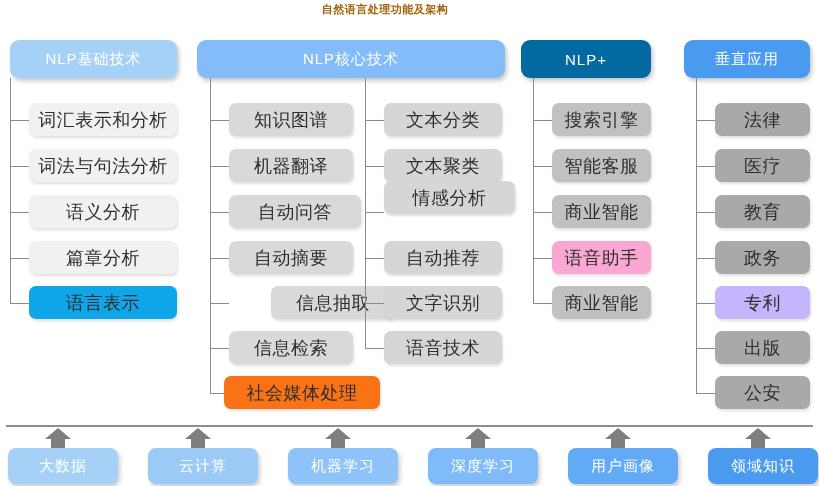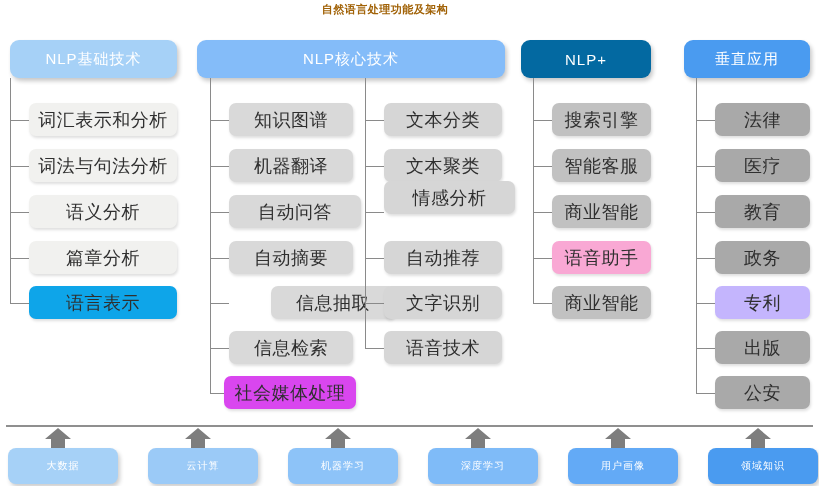--- a/index.html
+++ b/index.html
@@ -94,21 +94,21 @@
   
   .found-box {
     position: absolute;
     top: 448px;
     height: 36px;
     border-radius: 8px;
     display: flex;
     align-items: center;
     justify-content: center;
     color: #ffffff;
-    font-size: 10px;
+    font-size: 15px;
     letter-spacing: 1px;
     box-shadow: 2px 3px 4px rgba(0,0,0,0.2);
     box-sizing: border-box;
   }
 </style>
 </head>
 <body>
 
 <div id="canvas">
 
@@ -140,21 +140,21 @@
   <div class="branch" style="left:210px; top:303px; width:19px;"></div>
   <div class="branch" style="left:210px; top:348px; width:19px;"></div>
   <div class="branch" style="left:210px; top:393px; width:14px;"></div>
 
   <div class="item-box" style="left:229px; top:103px; width:124px; background:#d9d9d9;">知识图谱</div>
   <div class="item-box" style="left:229px; top:149px; width:124px; background:#d9d9d9;">机器翻译</div>
   <div class="item-box" style="left:229px; top:195px; width:132px; background:#d9d9d9;">自动问答</div>
   <div class="item-box" style="left:229px; top:241px; width:124px; background:#d9d9d9;">自动摘要</div>
   <div class="item-box" style="left:229px; top:286px; width:124px; background:#d9d9d9;margin-left:42px;">信息抽取</div>
   <div class="item-box" style="left:229px; top:331px; width:124px; background:#d9d9d9;">信息检索</div>
-  <div class="item-box" style="left:224px; top:376px; width:132px; background:#d946ef;">社会媒体处理</div>
+  <div class="item-box" style="left:224px; top:376px; width:156px; background:#f97316;">社会媒体处理</div>
 
   <div class="trunk" style="left:365px; top:78px; height:270px;"></div>
   <div class="branch" style="left:365px; top:120px; width:19px;"></div>
   <div class="branch" style="left:365px; top:166px; width:19px;"></div>
   <div class="branch" style="left:365px; top:212px; width:19px;"></div>
   <div class="branch" style="left:365px; top:258px; width:19px;"></div>
   <div class="branch" style="left:365px; top:303px; width:19px;"></div>
   <div class="branch" style="left:365px; top:348px; width:19px;"></div>
 
   <div class="item-box" style="left:384px; top:103px; width:118px; background:#d6d6d6;">文本分类</div>

